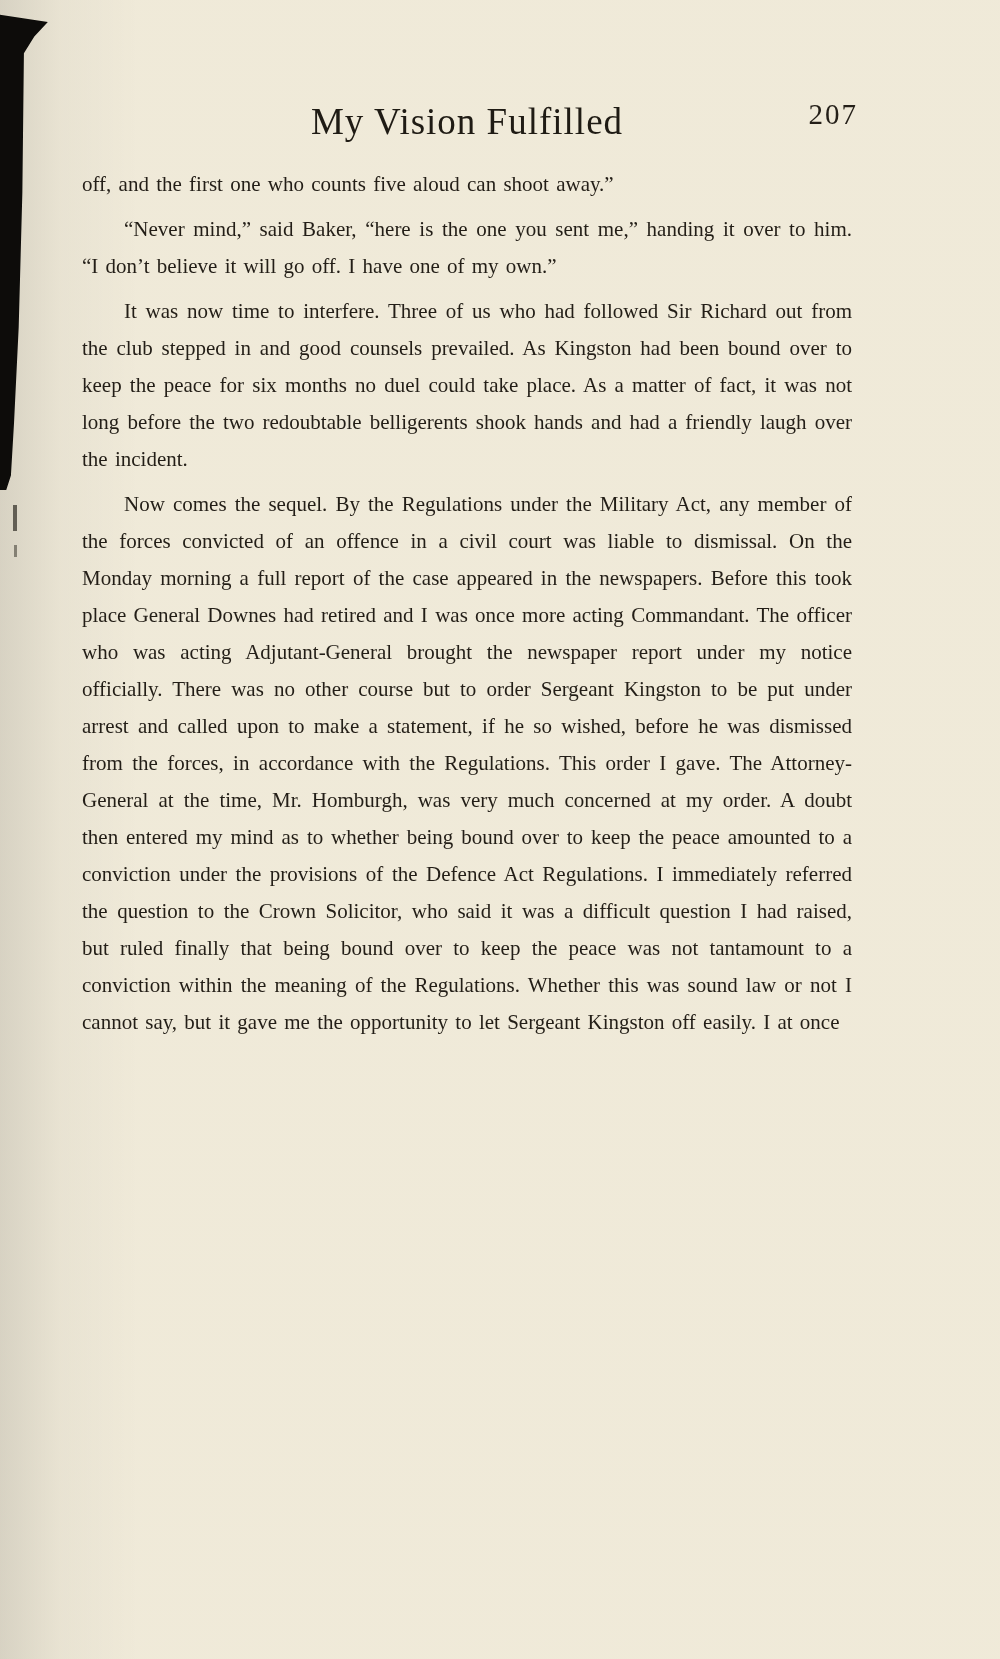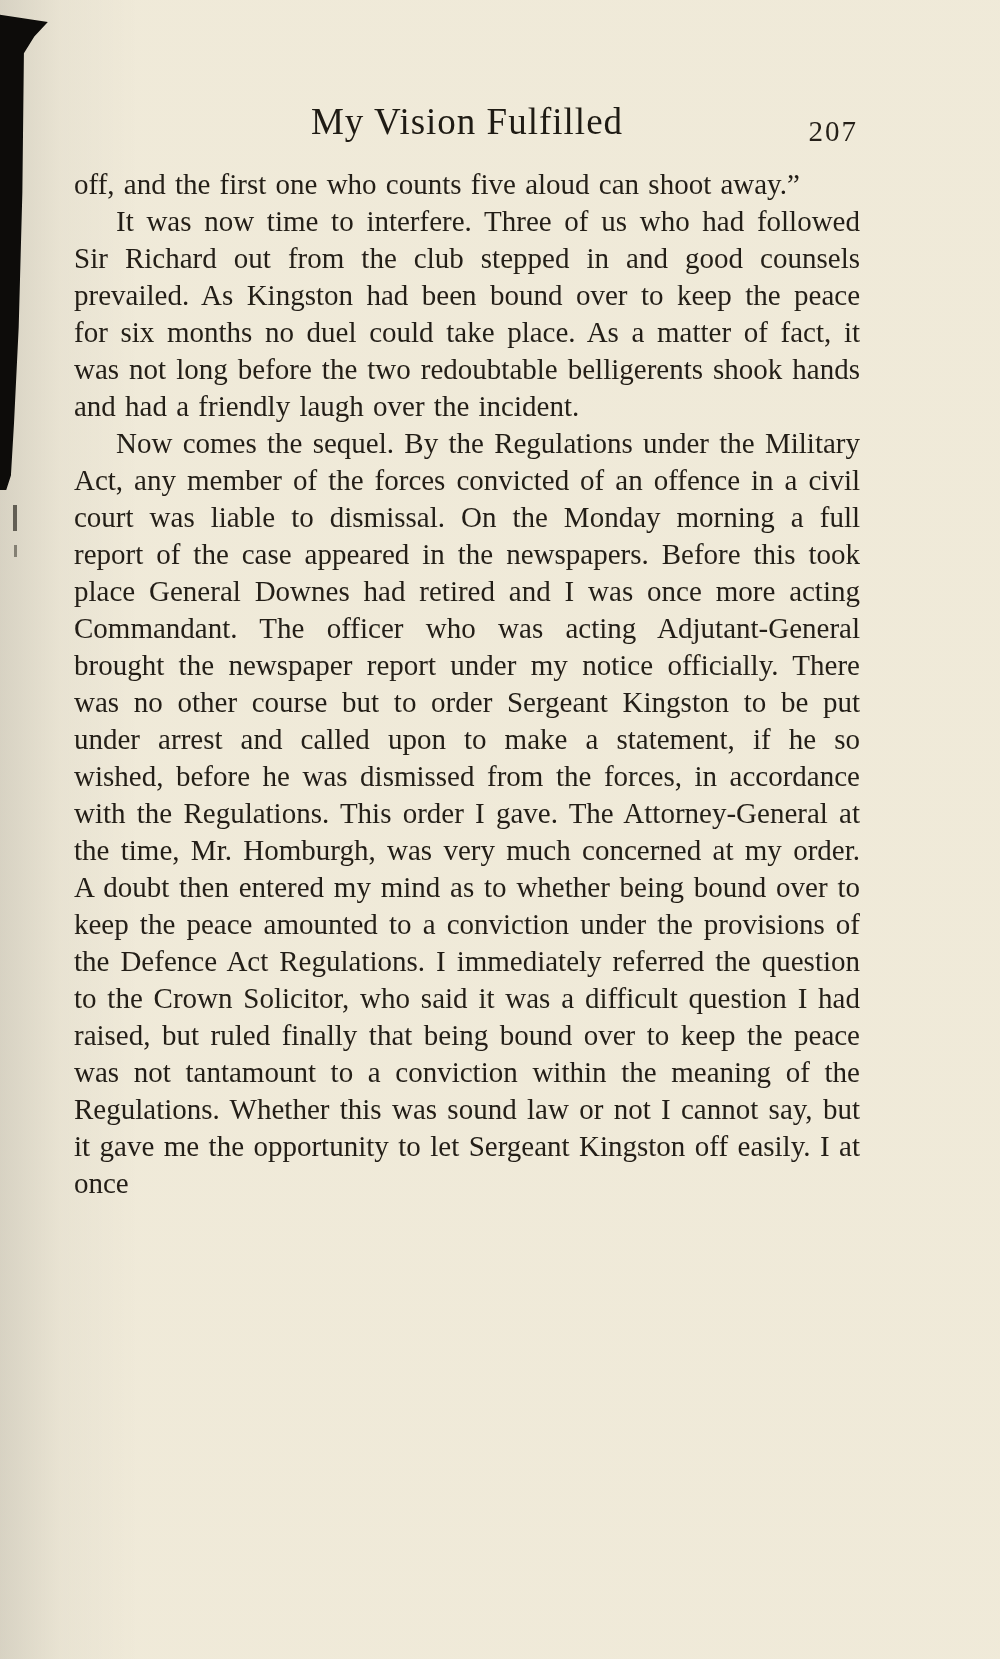--- a/index.html
+++ b/index.html
@@ -62,31 +62,31 @@
     font-size: 37px;
     font-weight: normal;
     letter-spacing: 1px;
     line-height: 52px;
     color: #1f1b14;
     font-family: Liberation Serif, serif;
   }
   .page-number {
     position: absolute;
     right: 2px;
-    bottom: 0;
+    bottom: 17px;
     font-size: 29px;
     letter-spacing: 2px;
     color: #241f18;
   }
   .text-block {
     margin: 18px 140px 0 74px;
   }
   .para {
-    margin: 0;
-    font-size: 29px;
+    margin: 8px;
+    font-size: 21px;
     line-height: 37px;
     text-align: justify;
     text-indent: 42px;
     word-spacing: 2px;
     color: #231e17;
   }
   .para.no-indent {
     text-indent: 0;
   }
 </style>
@@ -99,17 +99,18 @@
   <div class="binding-mark-1"></div>
   <div class="binding-mark-2"></div>
 
   <header class="page-header">
     <h1 class="title">My Vision Fulfilled</h1>
     <span class="page-number">207</span>
   </header>
 
   <main class="text-block">
     <p class="para no-indent">off, and the first one who counts five aloud can shoot away.”</p>
+    <p class="para">“Never mind,” said Baker, “here is the one you sent me,” handing it over to him.  “I don’t believe it will go off.  I have one of my own.”</p>
     <p class="para">It was now time to interfere.  Three of us who had followed Sir Richard out from the club stepped in and good counsels prevailed.  As Kingston had been bound over to keep the peace for six months no duel could take place.  As a matter of fact, it was not long before the two redoubtable belligerents shook hands and had a friendly laugh over the incident.</p>
     <p class="para">Now comes the sequel.  By the Regulations under the Military Act, any member of the forces convicted of an offence in a civil court was liable to dismissal.  On the Monday morning a full report of the case appeared in the newspapers.  Before this took place General Downes had retired and I was once more acting Commandant.  The officer who was acting Adjutant-General brought the newspaper report under my notice officially.  There was no other course but to order Sergeant Kingston to be put under arrest and called upon to make a statement, if he so wished, before he was dismissed from the forces, in accordance with the Regulations.  This order I gave.  The Attorney-General at the time, Mr. Homburgh, was very much concerned at my order.  A doubt then entered my mind as to whether being bound over to keep the peace amounted to a conviction under the provisions of the Defence Act Regulations.  I immediately referred the question to the Crown Solicitor, who said it was a difficult question I had raised, but ruled finally that being bound over to keep the peace was not tantamount to a conviction within the meaning of the Regulations.  Whether this was sound law or not I cannot say, but it gave me the opportunity to let Sergeant Kingston off easily.  I at once</p>
   </main>
 
 </div>
 
 </body></html>

